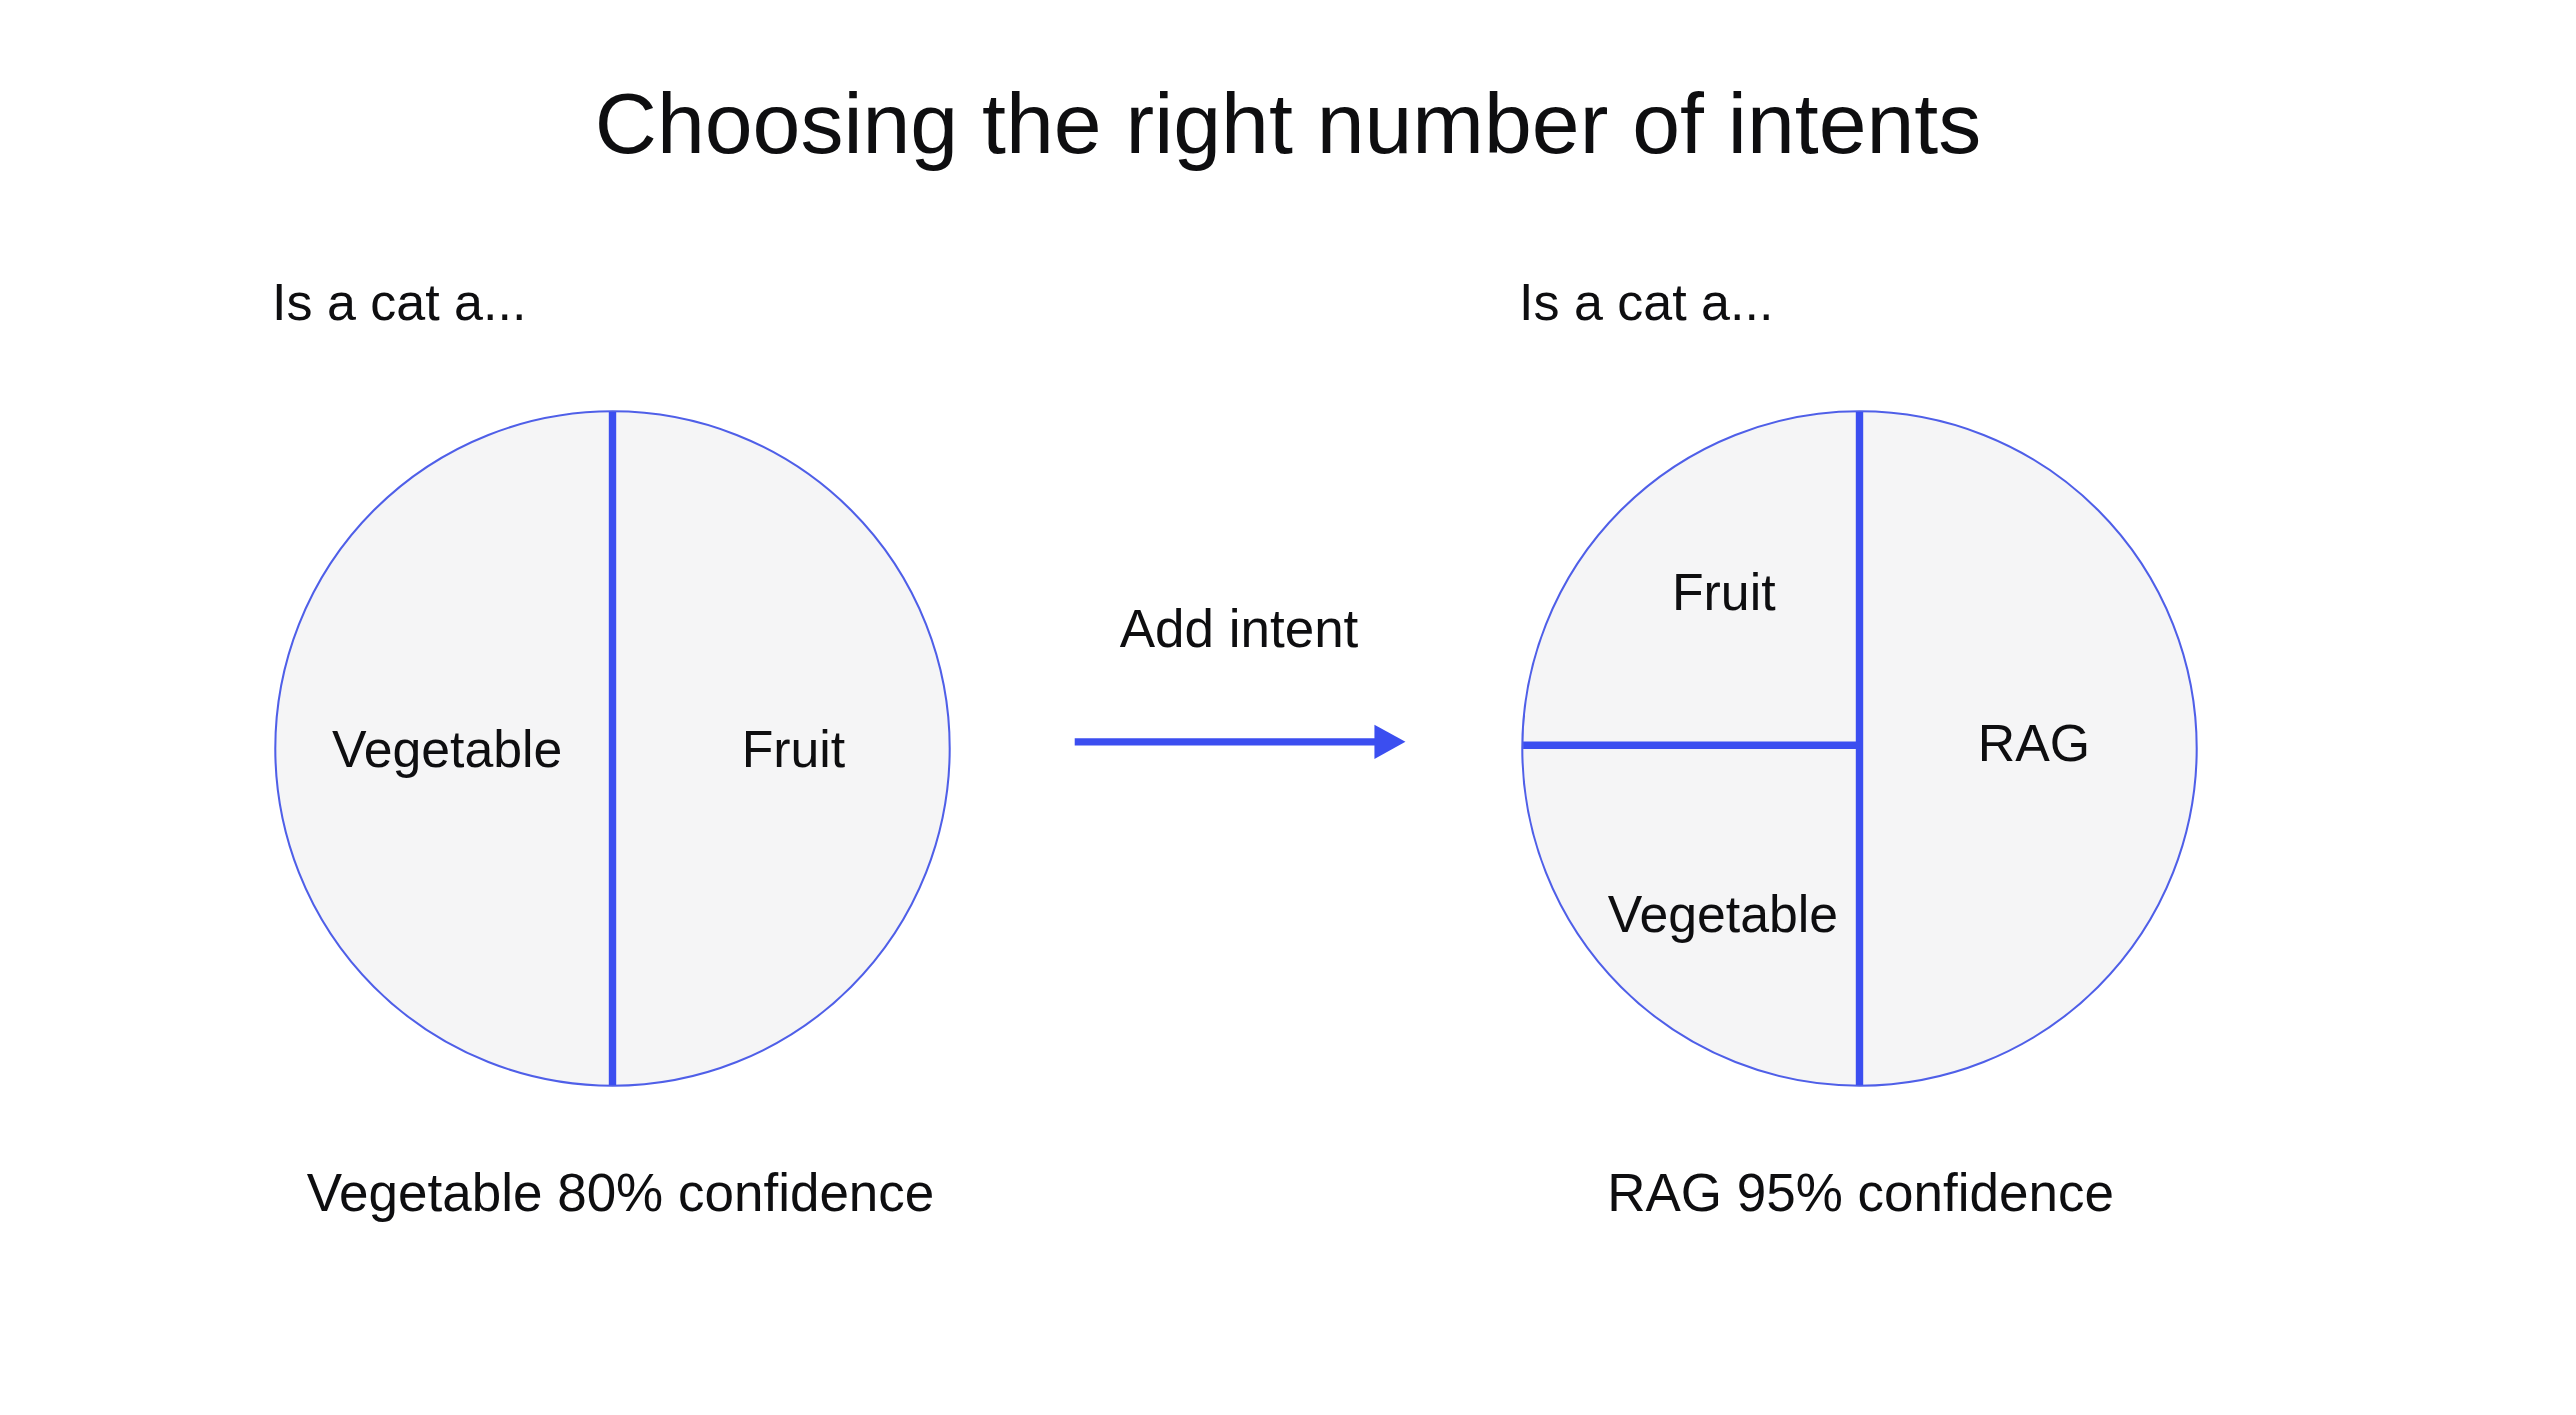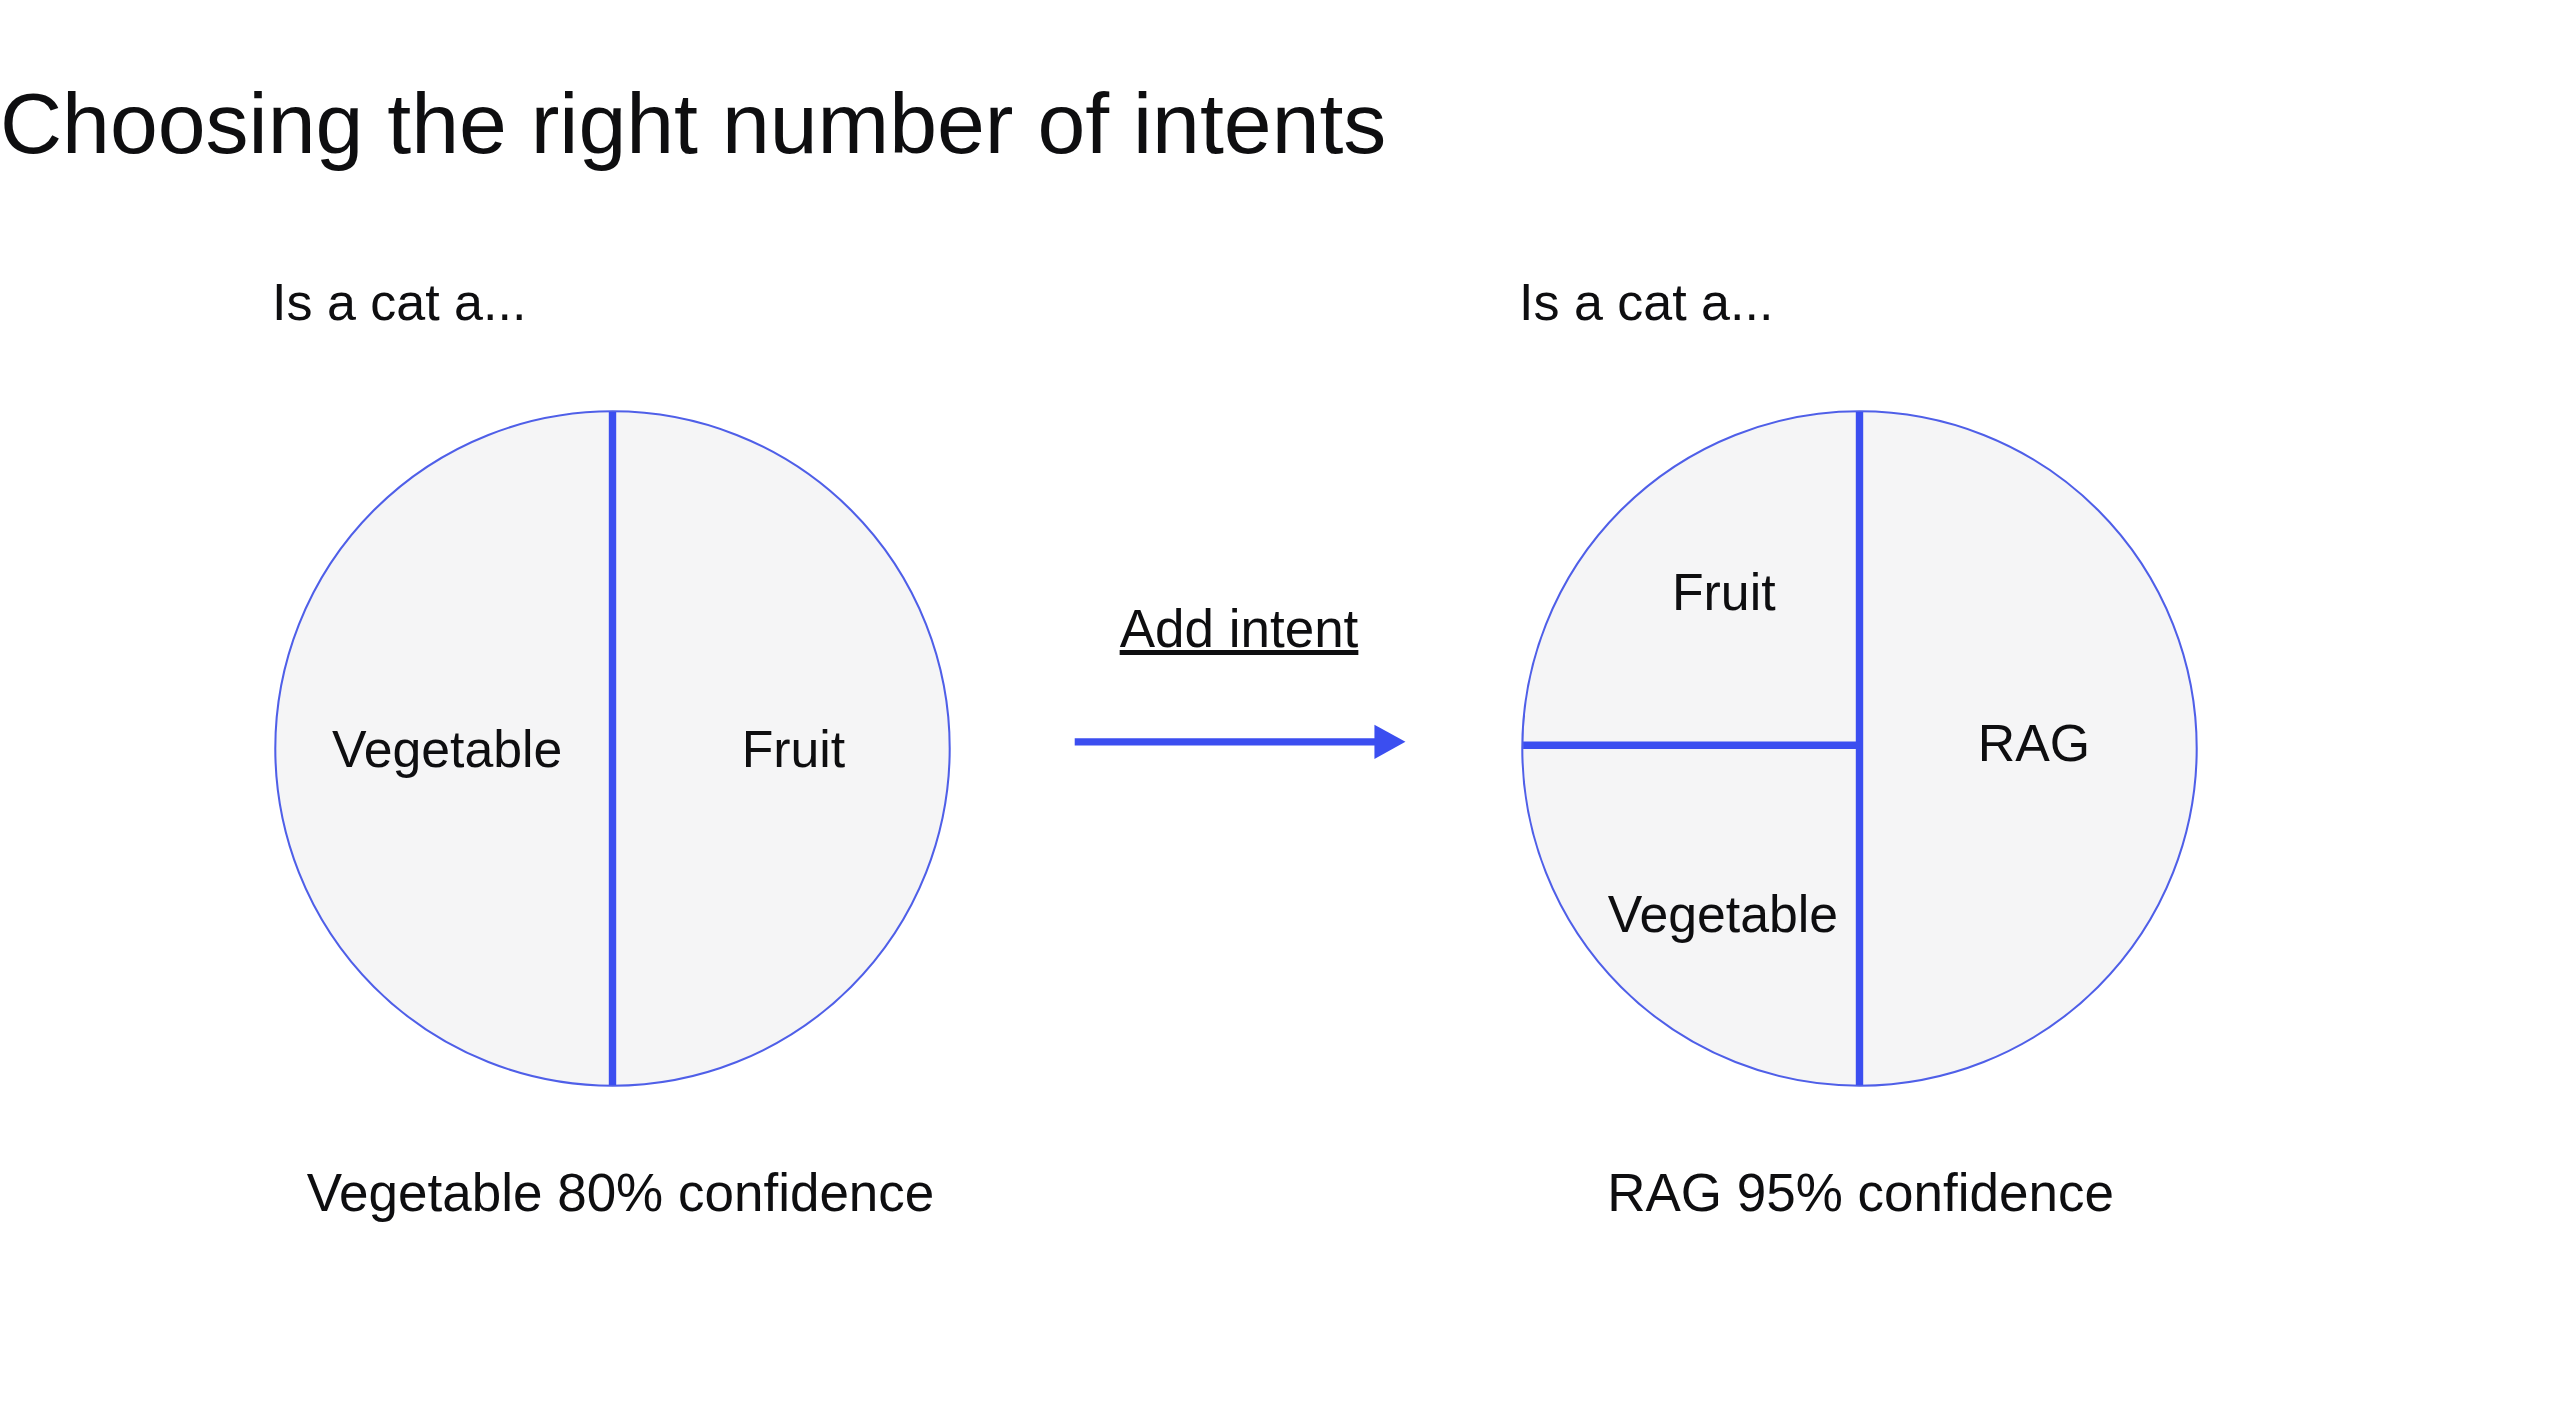--- a/index.html
+++ b/index.html
@@ -16,21 +16,21 @@
     width:2576px;
     height:1416px;
     background:var(--background);
     font-family:"Liberation Sans", sans-serif;
     color:var(--text);
     overflow:hidden;
   }
   .title{
     position:absolute;
     top:74px; left:0; width:100%;
-    text-align:left;
+    text-align:center;
     font-size:86px;
     font-weight:400;
     letter-spacing:0px;
     white-space:nowrap;
   }
   .question{
     position:absolute;
     top:272px;
     width:681px;
     text-align:left;
@@ -59,21 +59,20 @@
     font-size:63px;
     text-anchor:middle;
     font-family:inherit;
   }
   .arrow-label{
     position:absolute;
     top:598px; left:1033px; width:412px;
     text-align:center;
     font-size:53px;
     white-space:nowrap;
-    text-decoration:underline;
   }
   .arrow-svg{
     position:absolute;
     left:1072px; top:719px;
   }
   .arrow-line{stroke:var(--accent); stroke-width:9px;}
   .arrow-head{fill:var(--accent);}
   .caption{
     position:absolute;
     top:1162px;

